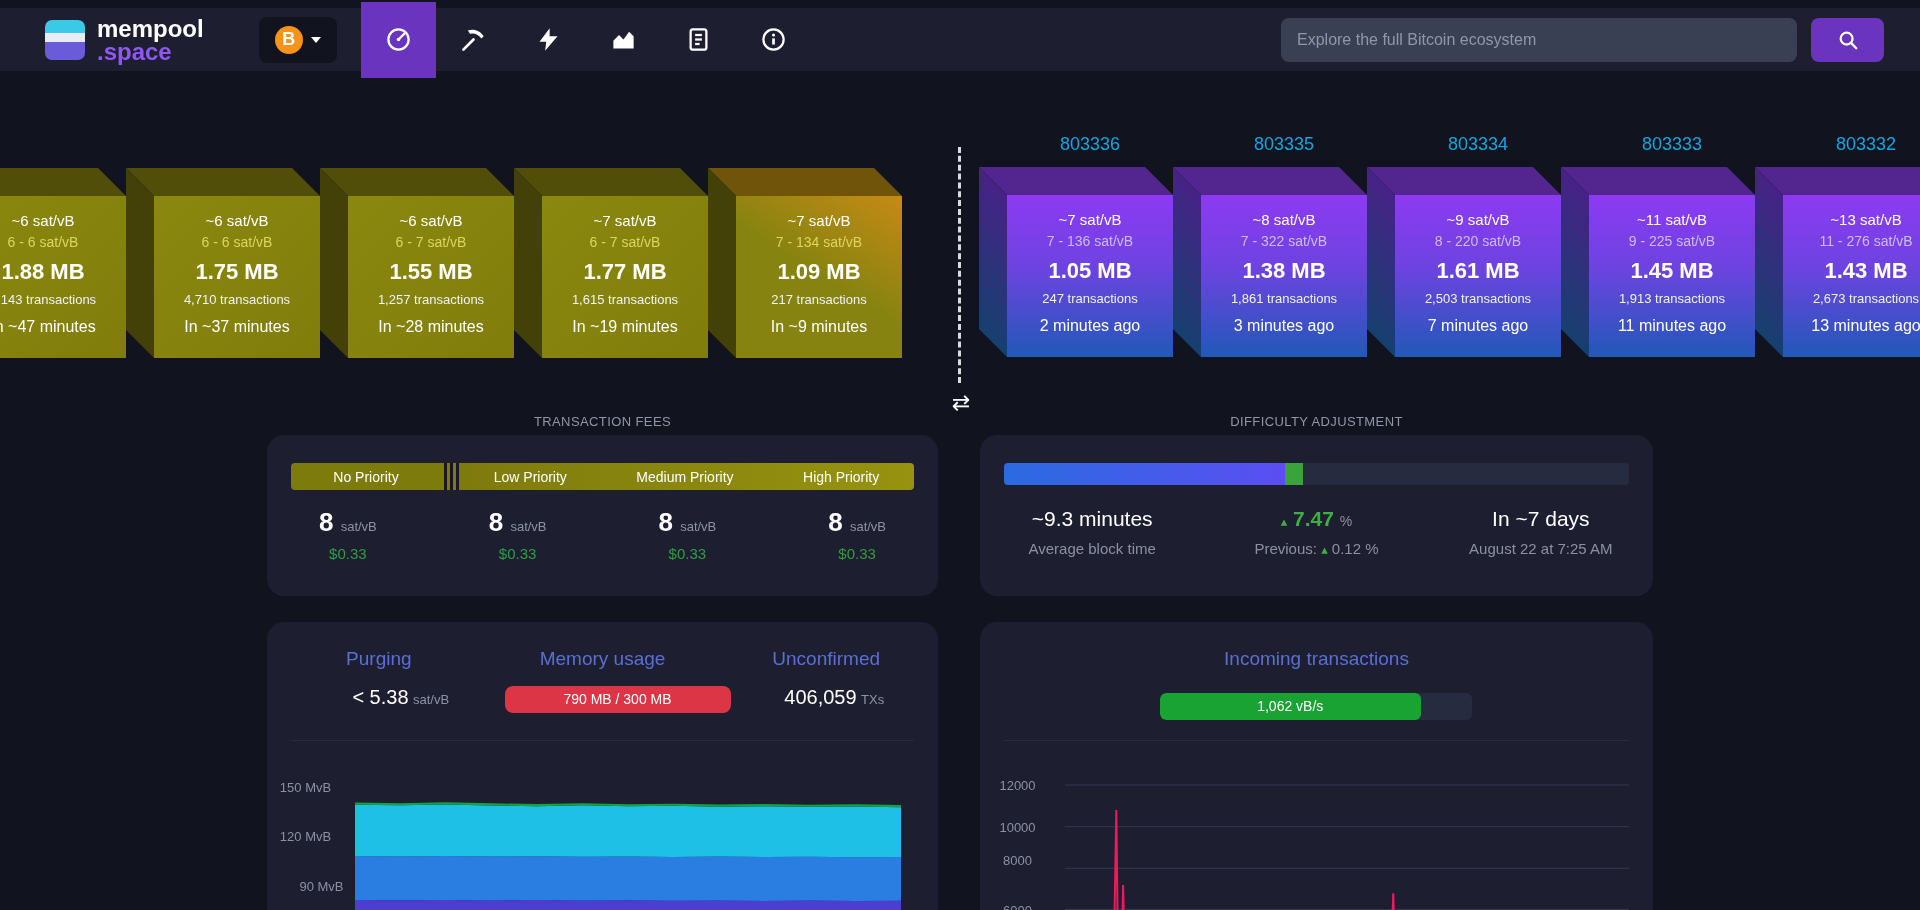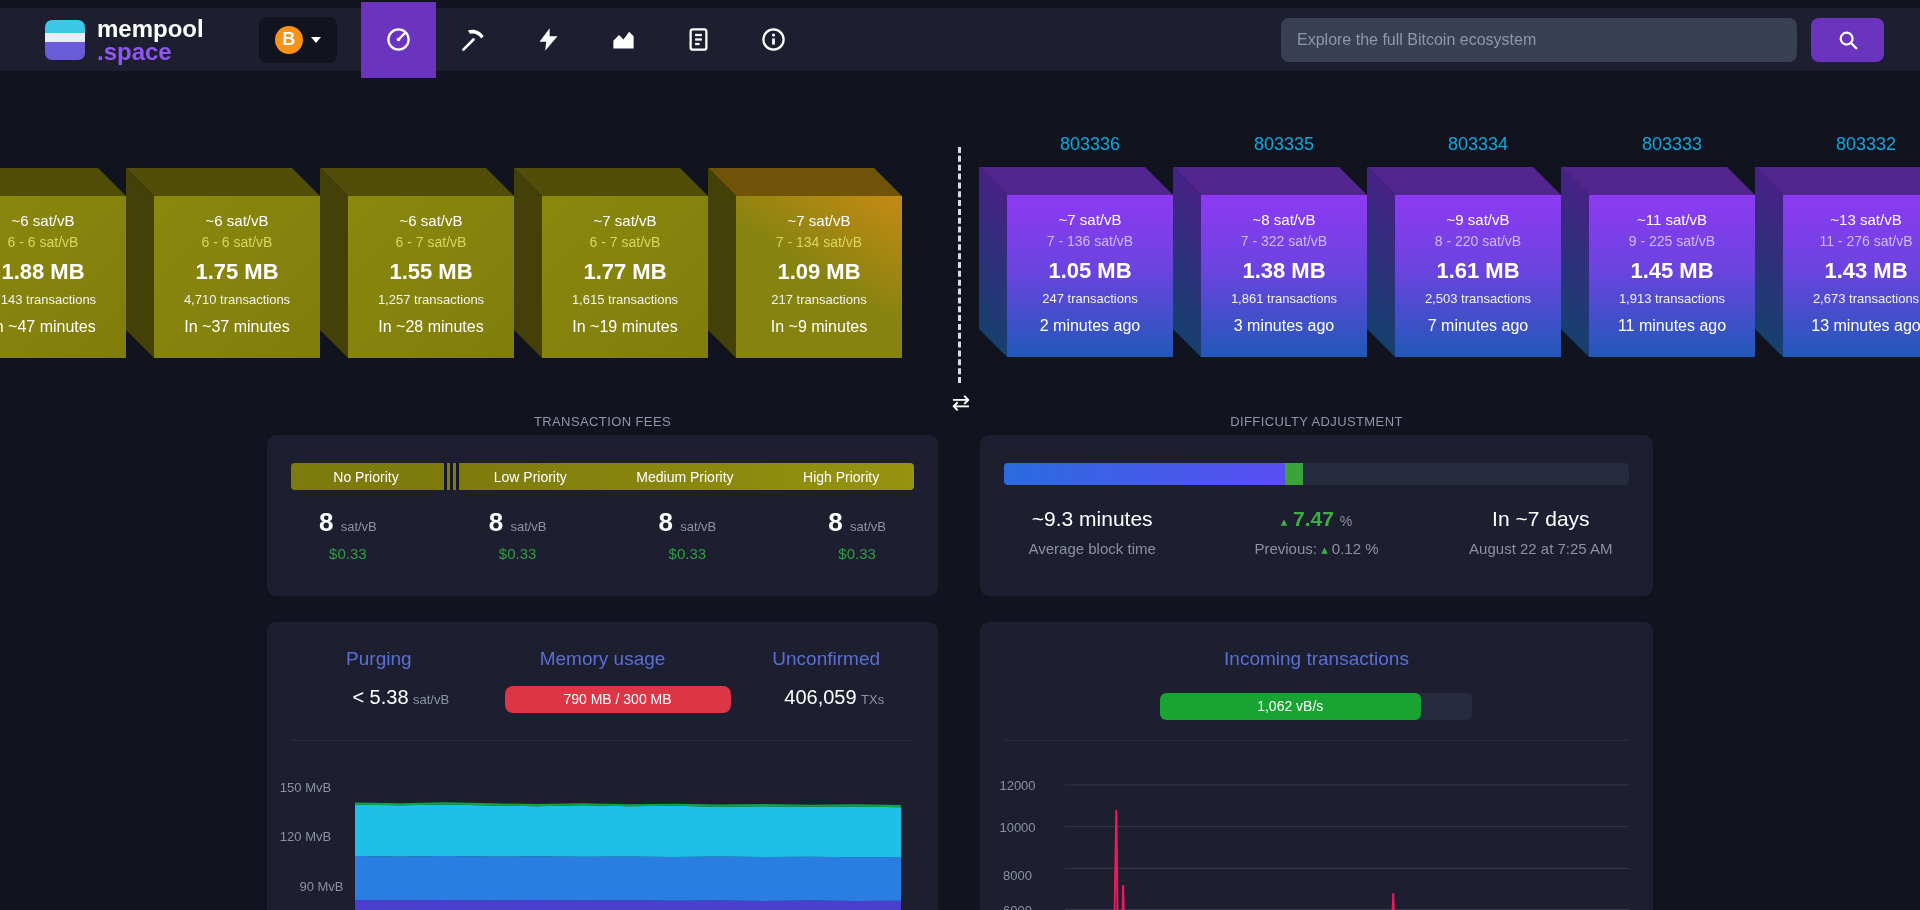--- a/index.html
+++ b/index.html
@@ -54,21 +54,21 @@
   .cube.mined .f-range { color:#cbbcf5; }
   .f-size { margin-top:9px; font-size:22px; font-weight:bold; }
   .f-txs  { margin-top:7px; font-size:13px; color:#f2f2f2; }
   .f-time { margin-top:11px; font-size:16px; }
 
   .divider { position:absolute; left:958px; top:147px; height:236px; width:0; border-left:3px dashed rgba(255,255,255,0.85); }
   .swap { position:absolute; left:946px; top:390px; width:30px; text-align:center; font-size:22px; color:#fff; }
 
   
   .sec-title { position:absolute; font-size:13px; color:#9095a8; text-align:center; letter-spacing:0.4px; }
-  .panel { position:absolute; background:#1d1f31; border-radius:9px; }
+  .panel { position:absolute; background:#1d1f31; border-radius:17px; }
   #fees-panel { left:267px; top:435px; width:671px; height:161px; }
   #diff-panel { left:980px; top:435px; width:673px; height:161px; }
   #mempool-panel { left:267px; top:622px; width:671px; height:330px; }
   #incoming-panel { left:980px; top:622px; width:673px; height:330px; }
 
   
   .fee-bar { position:absolute; left:24px; top:28px; width:623px; height:27px; display:flex; border-radius:4px; overflow:hidden; font-size:14px; }
   .fb-no { width:150px; background:#7e7b0d; display:flex; align-items:center; justify-content:center; }
   .fb-stripes { width:18px; background:repeating-linear-gradient(90deg,#7e7b0d 0 3px,#15172a 3px 6px); }
   .fb-main { flex:1; background:linear-gradient(90deg,#7e7b0d,#979310); display:flex; align-items:center; justify-content:space-around; }
@@ -397,21 +397,21 @@
 <div class="panel" id="incoming-panel">
   <div class="mp-heads">
     <div class="mp-col mp-title">Incoming transactions</div>
   </div>
   <div class="rate-pill">
     <div class="rate-fill" style="width: 83.5%;">1,062 vB/s</div>
   </div>
   <div class="hr"></div>
   <div class="yt" style="top:156px; left:0; width:75px;">12000</div>
   <div class="yt" style="top:198px; left:0; width:75px;">10000</div>
-  <div class="yt" style="top:246px; left:0; width:75px;">8000</div>
+  <div class="yt" style="top:231px; left:0; width:75px;">8000</div>
   <div class="yt" style="top:281px; left:0; width:75px;">6000</div>
   <svg id="incoming-chart" class="chart-svg" style="left:85px; top:158px;" width="564" height="130">
     <line x1="0" y1="5" x2="564" y2="5" stroke="#343950" stroke-width="1"></line>
     <line x1="0" y1="46.7" x2="564" y2="46.7" stroke="#343950" stroke-width="1"></line>
     <line x1="0" y1="88.3" x2="564" y2="88.3" stroke="#343950" stroke-width="1"></line>
     <line x1="0" y1="129.5" x2="564" y2="129.5" stroke="#343950" stroke-width="1"></line>
   <polyline points="0,230 47.940000000000005,230 51.324,30 53.58,223.75 55.836000000000006,230 58.092,105 60.912,230 225.60000000000002,227.91666666666669 324.29999999999995,230 328.248,113.33333333333333 331.632,227.91666666666669 423,230 564,230" fill="none" stroke="#f0195c" stroke-width="2"></polyline>
     </svg>
 </div>
 

